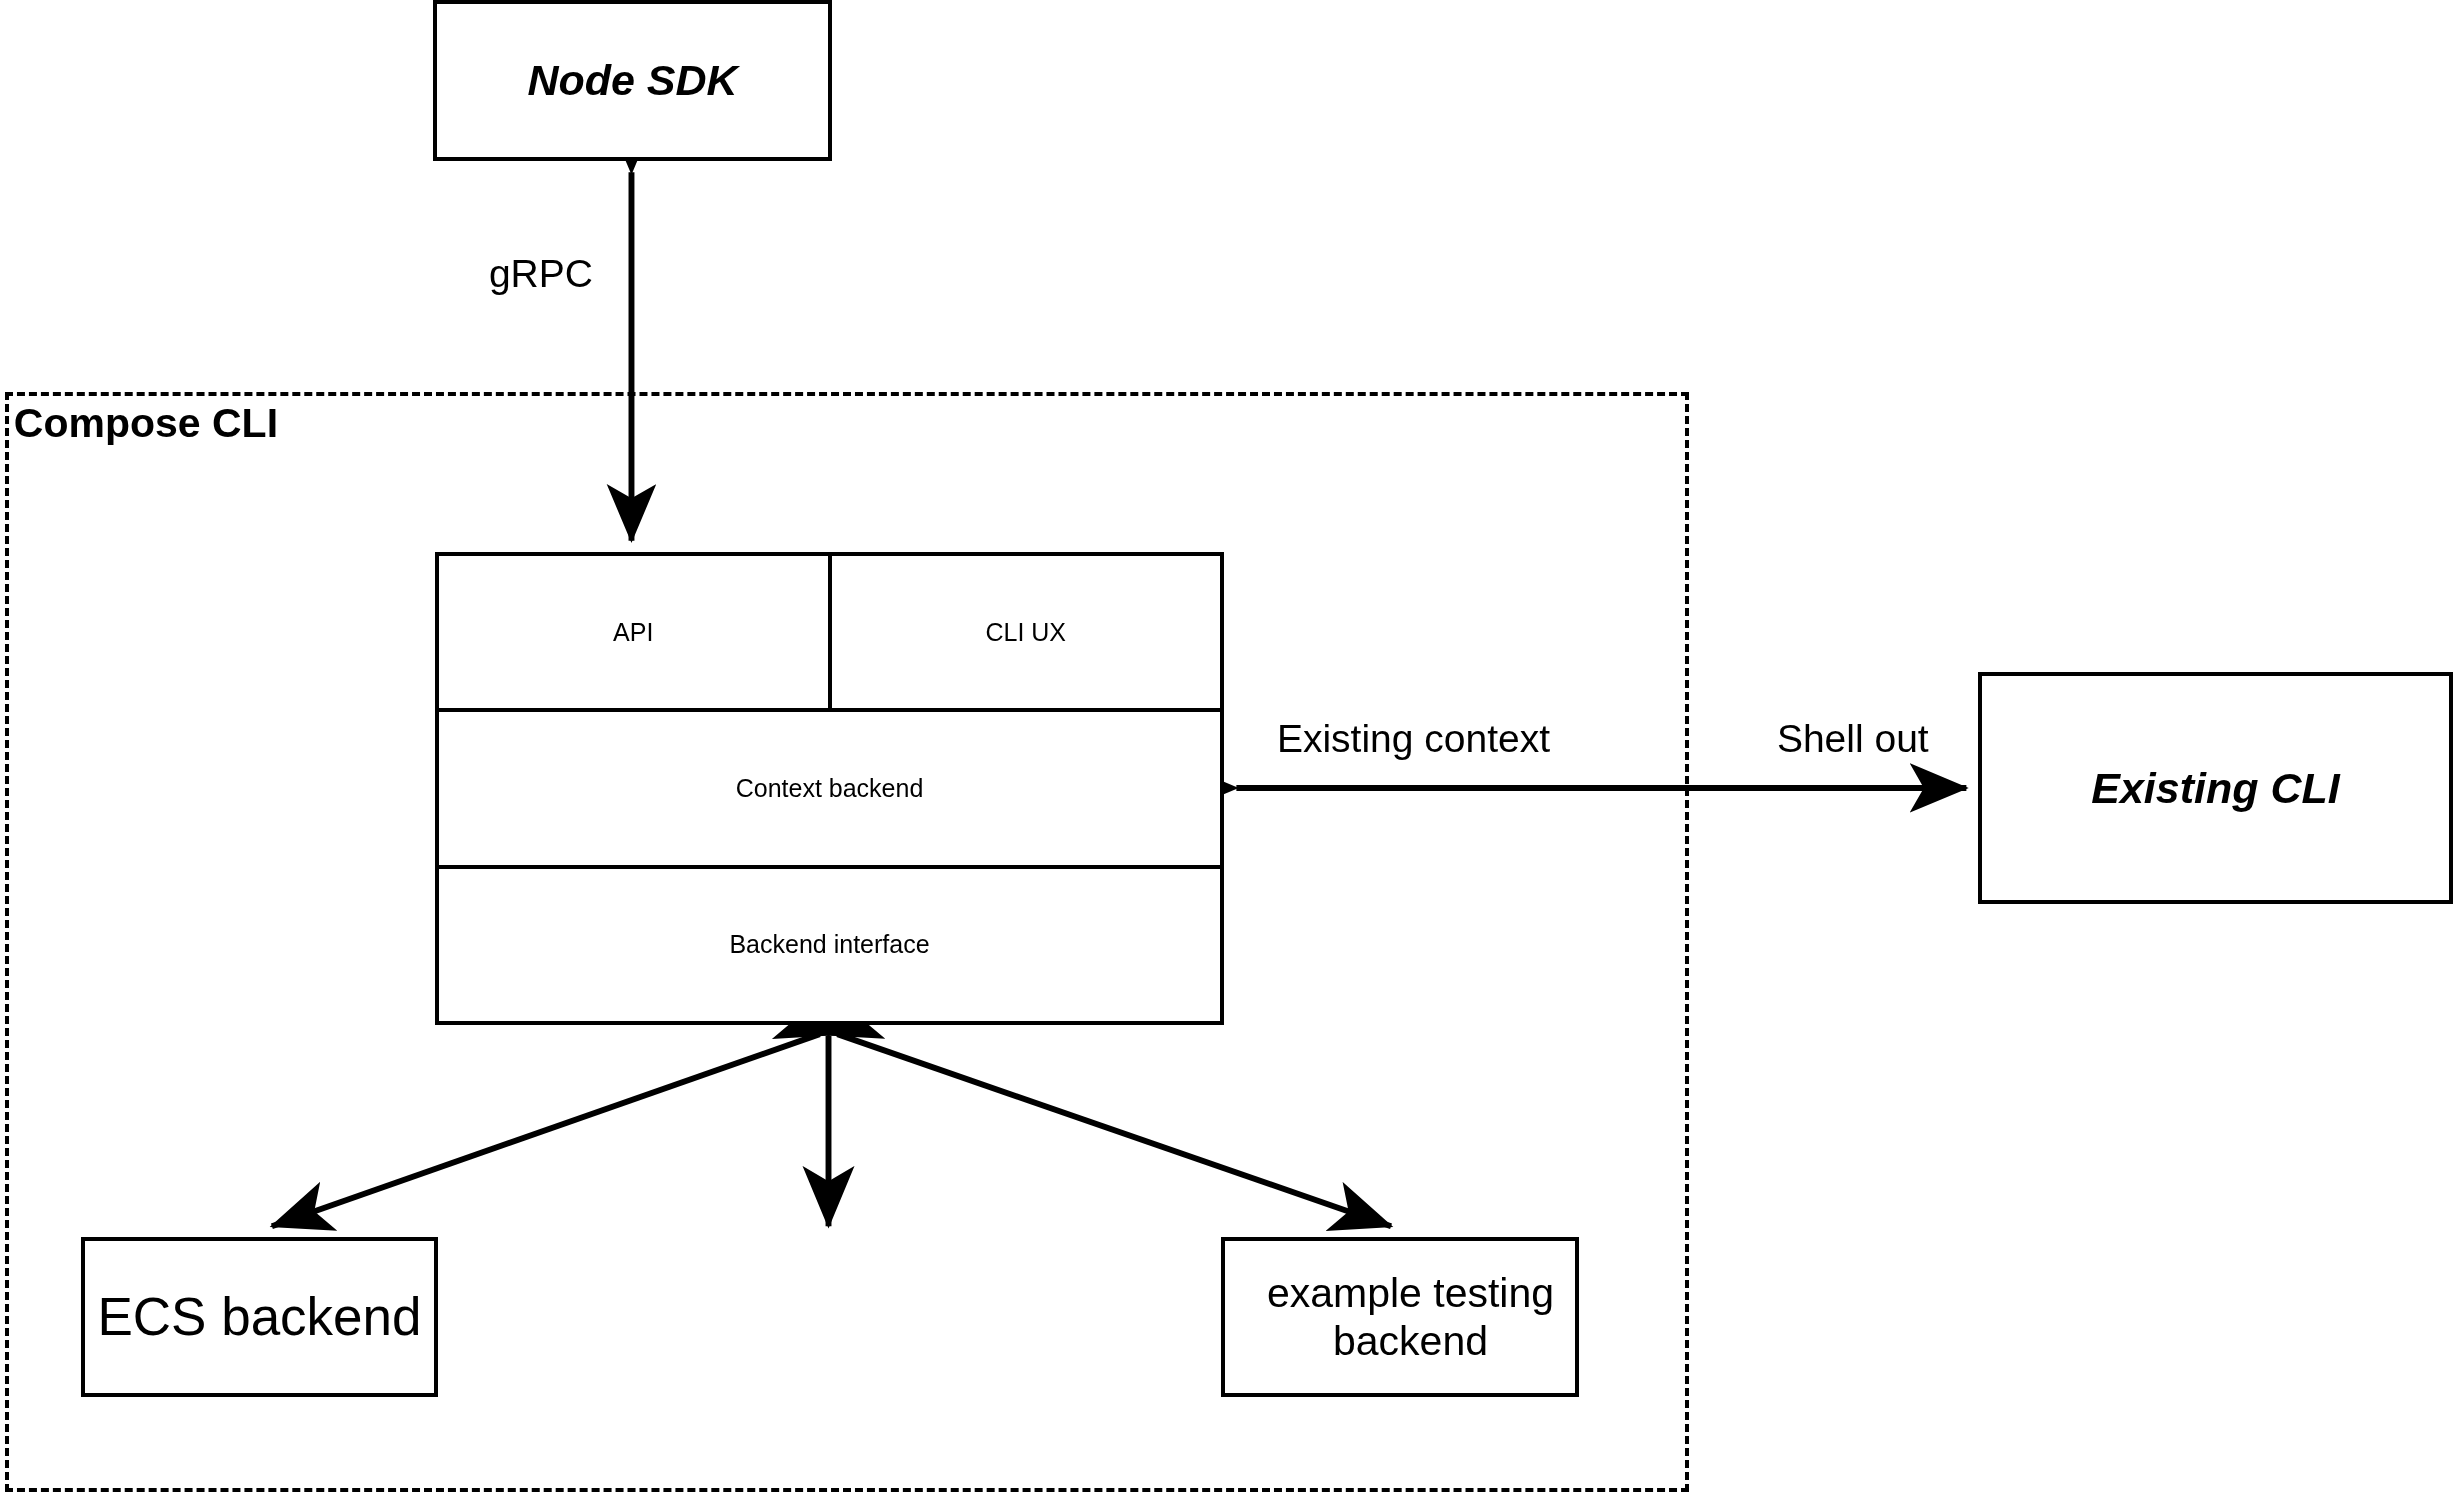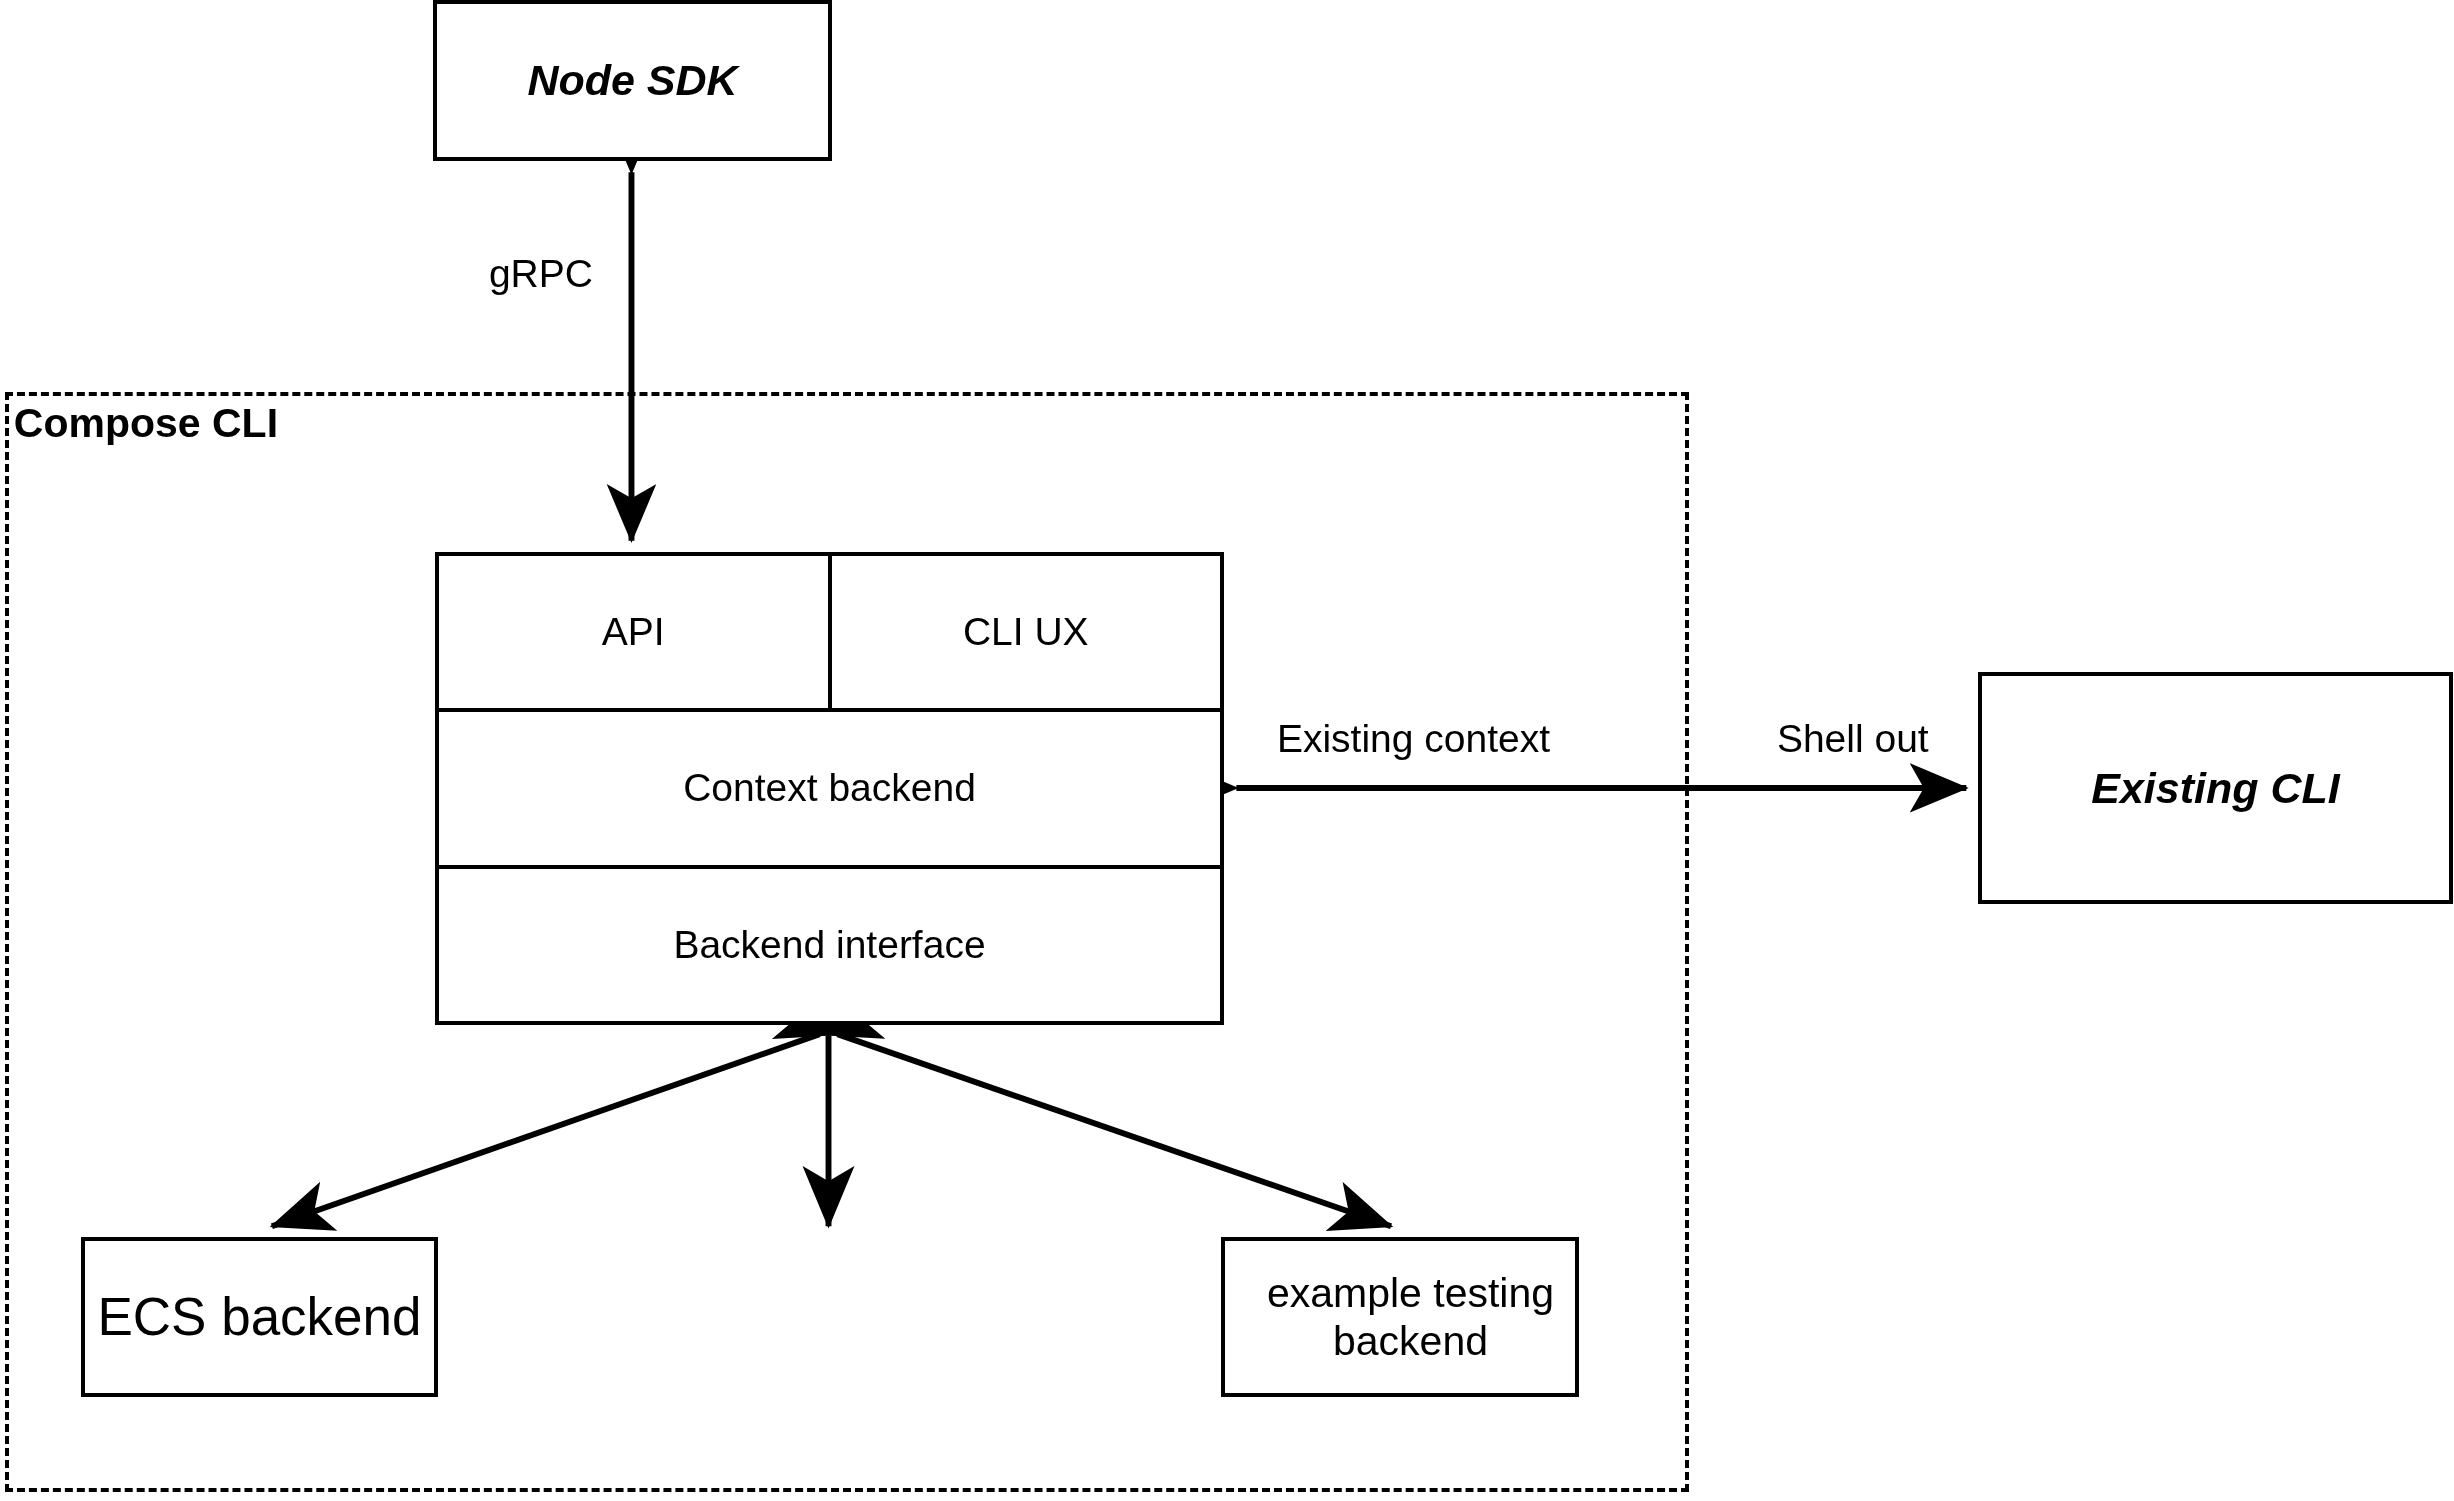--- a/index.html
+++ b/index.html
@@ -84,21 +84,21 @@
   }
   .stack-row + .stack-row { border-top: 4.9px solid #000000; }
   .stack-cell {
     box-sizing: border-box;
     flex: 1 1 0;
     display: flex;
     align-items: center;
     justify-content: center;
     text-align: center;
     color: #000000;
-    font-size: 39px;
+    font-size: 25px;
   }
   .stack-cell + .stack-cell { border-left: 4.9px solid #000000; }
 
   
   .edge-label {
     position: absolute;
     color: #000000;
     font-size: 39px;
     white-space: nowrap;
     background: #ffffff;

